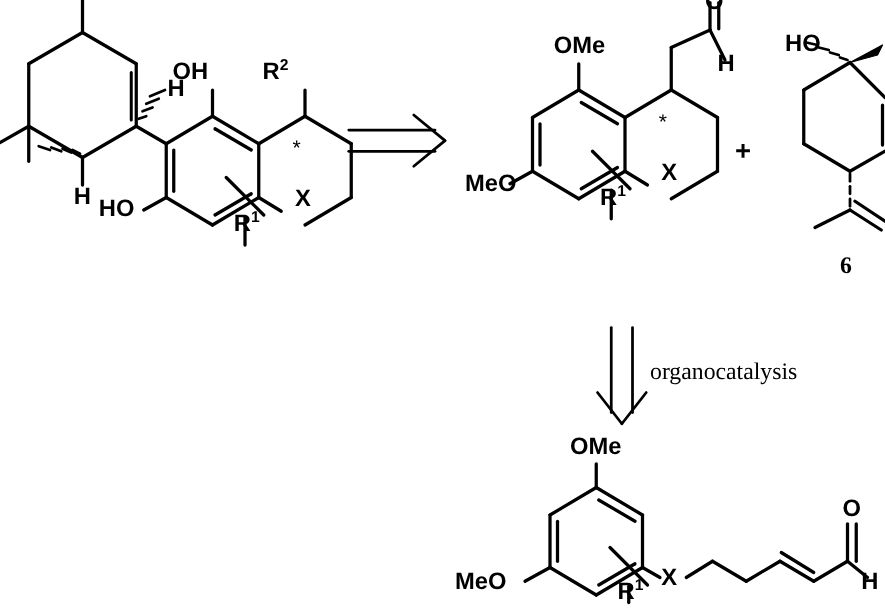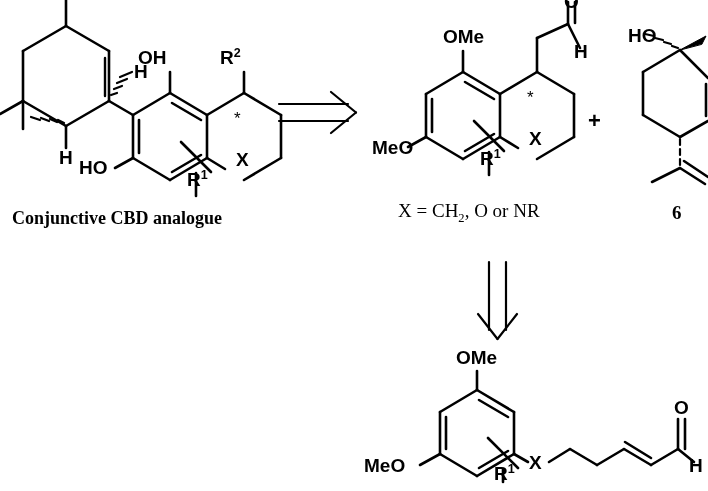--- a/index.html
+++ b/index.html
@@ -255,56 +255,55 @@
         <path d="M 678 449 L 678 419"></path>
         <path d="M 685 449 L 685 419"></path>
       </g>
     </g>
   </svg>
 
   <div class="lbl lbl-sans atom" style="left:138px; top:48px;">OH</div>
 
   <div class="lbl lbl-sans atom" style="left:79px; top:158px;">HO</div>
 
-  <div class="lbl lbl-sans atom" style="left:220px; top:48px;"><span>R</span><span class="sup">2</span></div>
+  <div class="lbl lbl-sans atom" style="left:210px; top:48px;"><span>R</span><span class="sup">2</span></div>
 
   <div class="lbl lbl-sans atom" style="left:187px; top:170px;"><span>R</span><span class="sup">1</span></div>
 
   <div class="lbl lbl-sans atom" style="left:236px; top:150px;">X</div>
 
   <div class="lbl lbl-sans atom" style="left:134px; top:62px;">H</div>
 
   <div class="lbl lbl-sans atom" style="left:59px; top:148px;">H</div>
 
   <div class="lbl star" style="left:234px; top:110px;">*</div>
 
-  <div class="lbl caption-bold" style="left:12px; top:209px;">Conjunctive CBD analogue</div>
 
   <div class="lbl lbl-sans atom" style="left:443px; top:27px;">OMe</div>
 
   <div class="lbl lbl-sans atom" style="left:372px; top:138px;">MeO</div>
 
   <div class="lbl lbl-sans atom" style="left:480px; top:149px;"><span>R</span><span class="sup">1</span></div>
 
   <div class="lbl lbl-sans atom" style="left:529px; top:129px;">X</div>
 
   <div class="lbl lbl-sans atom" style="left:564px; top:-8px;">O</div>
 
   <div class="lbl lbl-sans atom" style="left:574px; top:42px;">H</div>
 
   <div class="lbl star" style="left:527px; top:89px;">*</div>
 
-  <div class="lbl caption-plain" style="left:398px; top:201px;"><span>X</span> <span>=</span> <span>CH</span><span class="sub">2</span><span>,</span> <span>O</span> <span>or</span> <span>NR</span></div>
 
   <div class="lbl plus-sign" style="left:588px; top:110px;">+</div>
 
   <div class="lbl lbl-sans atom" style="left:628px; top:26px;">HO</div>
 
   <div class="lbl cmpd-num" style="left:672px; top:203px;">6</div>
 
+  <div class="lbl caption-plain" style="left:520px; top:288px;">organocatalysis</div>
 
   <div class="lbl lbl-sans atom" style="left:456px; top:348px;">OMe</div>
 
   <div class="lbl lbl-sans atom" style="left:364px; top:456px;">MeO</div>
 
   <div class="lbl lbl-sans atom" style="left:494px; top:464px;"><span>R</span><span class="sup">1</span></div>
 
   <div class="lbl lbl-sans atom" style="left:529px; top:453px;">X</div>
 
   <div class="lbl lbl-sans atom" style="left:674px; top:398px;">O</div>

